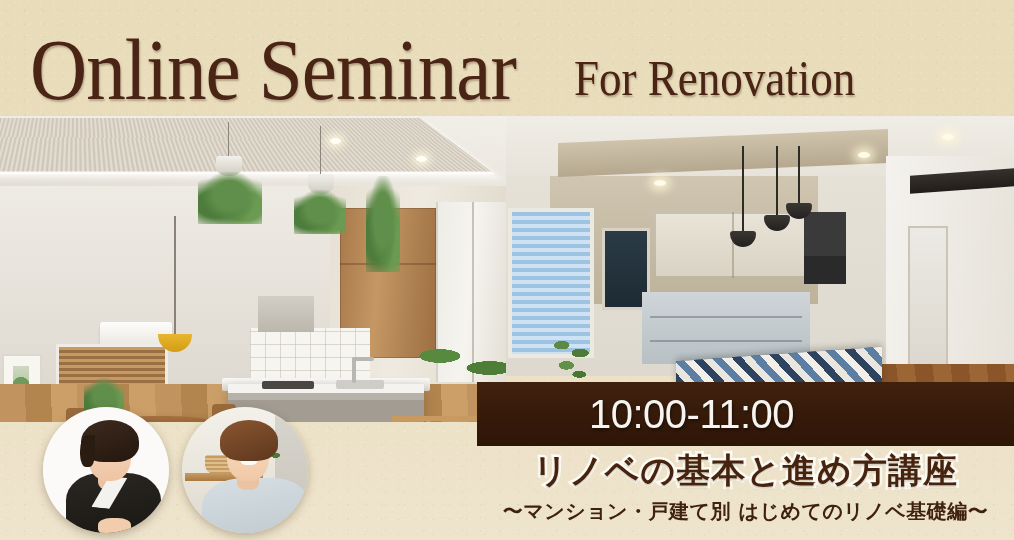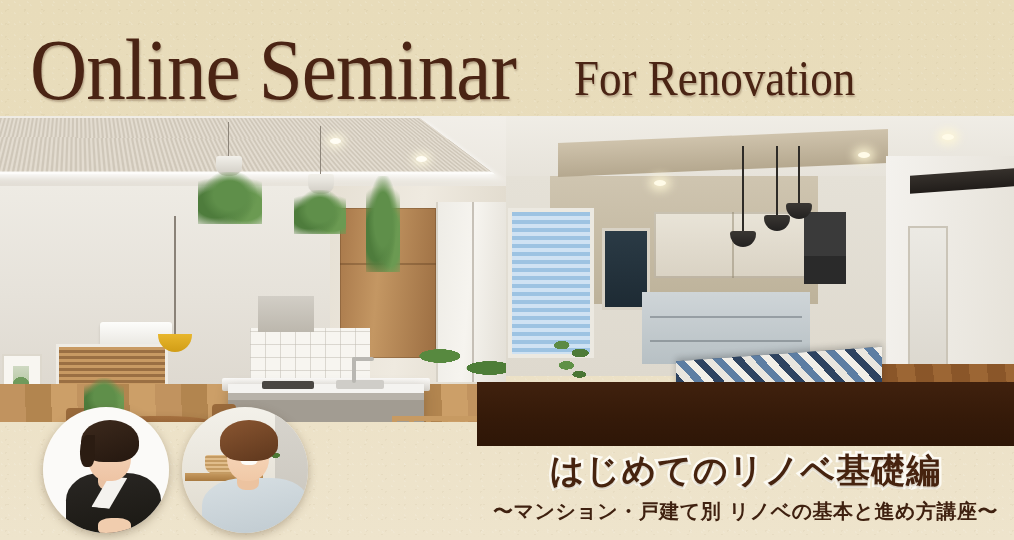--- a/index.html
+++ b/index.html
@@ -599,24 +599,25 @@
       <div class="R-stool" style="left:46px;top:278px;width:34px;height:28px;"></div>
       <div class="R-stool" style="left:116px;top:272px;width:32px;height:34px;"></div>
       <div class="R-stool" style="left:318px;top:268px;width:34px;height:38px;"></div>
       <div class="R-mug"></div>
       <div class="R-board"></div>
       <div class="R-plant2"></div>
     </div>
   </div>
 
   <div class="date-bar">
+    <span class="time-text">10:00-11:00</span>
   </div>
 
-  <div class="jp-head">はじめてのリノベ基礎編</div>
-  <div class="jp-sub">〜マンション・戸建て別 リノベの基本と進め方講座〜</div>
+  <div class="jp-head">リノベの基本と進め方講座</div>
+  <div class="jp-sub">〜マンション・戸建て別 はじめてのリノベ基礎編〜</div>
 
   <div class="portrait portrait-1">
     <div class="pt1-bg"></div>
     <div class="pt1-suit"></div>
     <div class="pt1-neck"></div>
     <div class="pt1-collar"></div>
     <div class="pt1-face"></div>
     <div class="pt1-hair"></div>
     <div class="pt1-hair2"></div>
     <div class="pt1-hand"></div>

